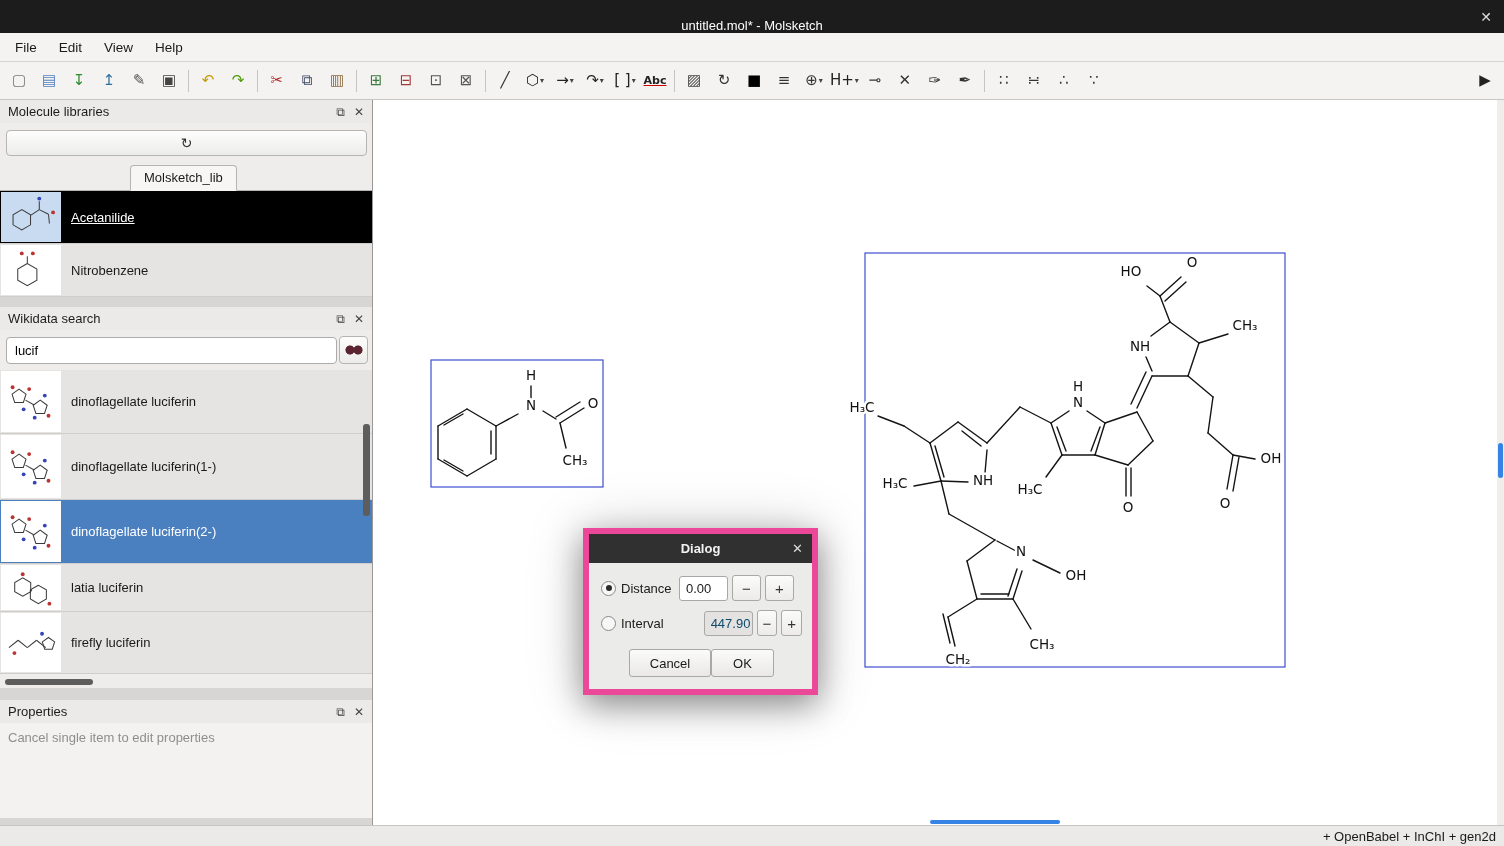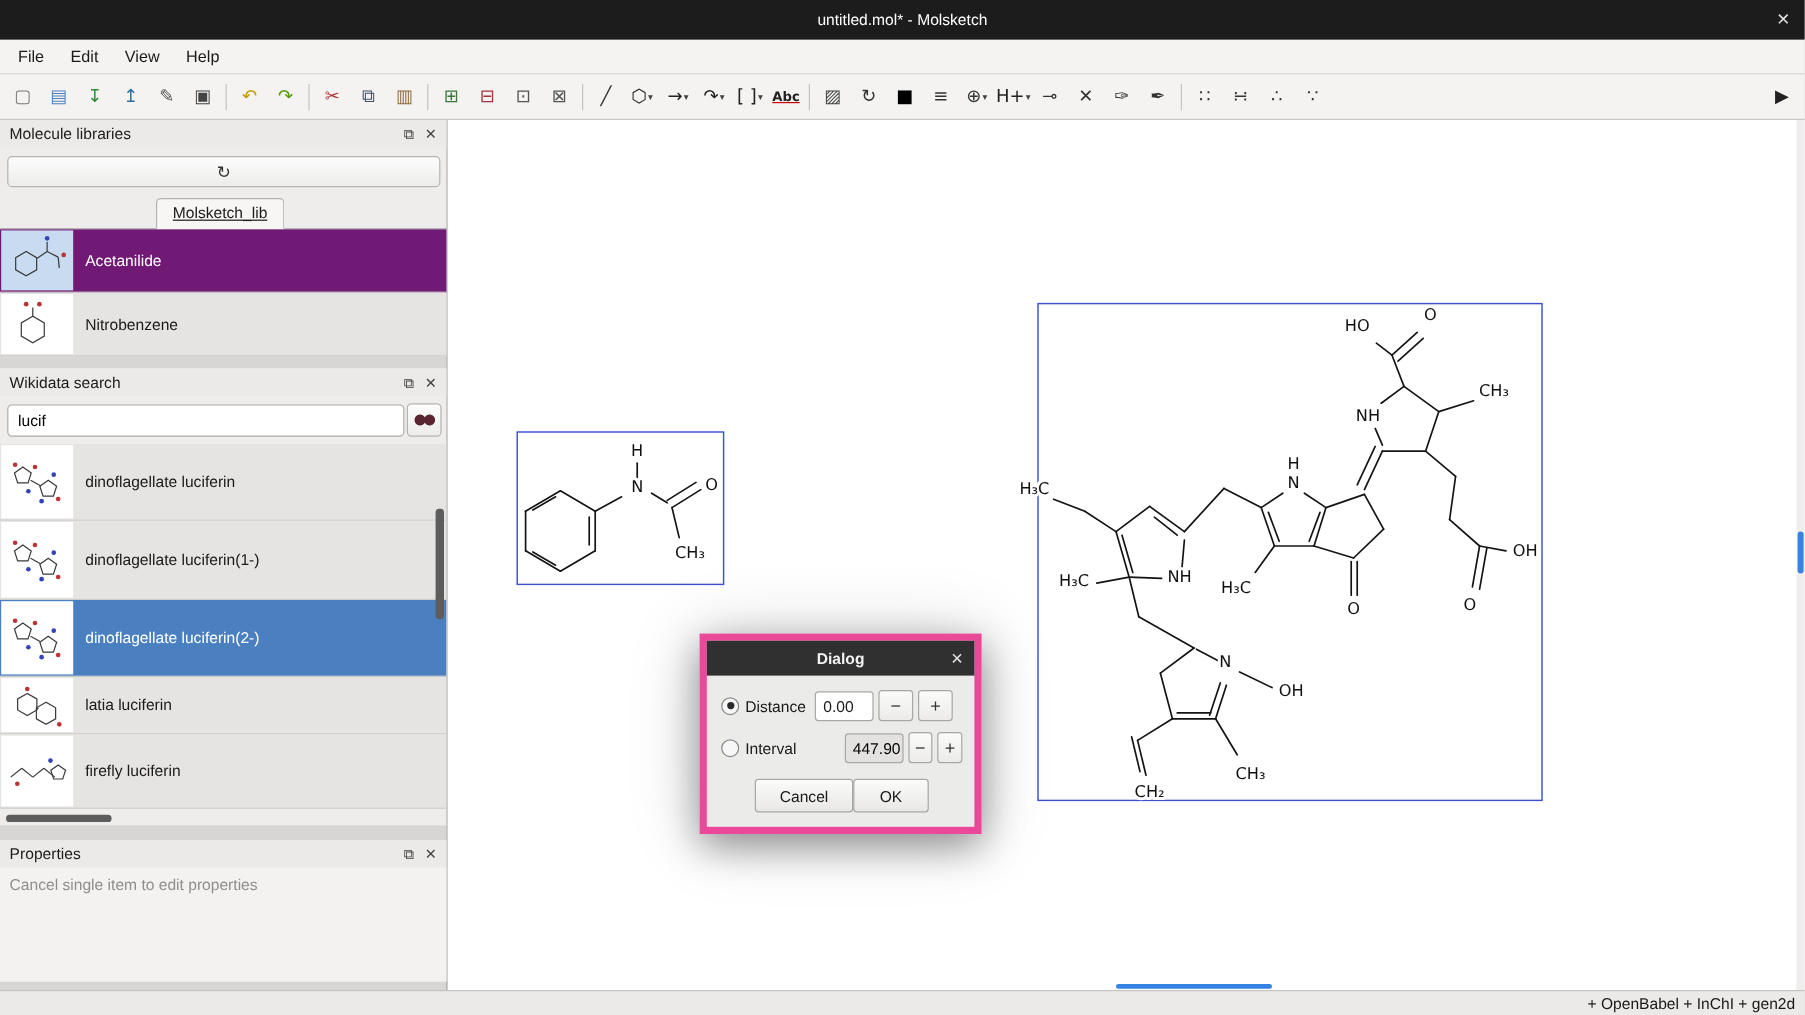--- a/index.html
+++ b/index.html
@@ -1,21 +1,21 @@
 <!DOCTYPE html>
 <html><head>
 <meta charset="utf-8">
 <style>
   * { margin:0; padding:0; box-sizing:border-box; }
   html,body { width:1504px; height:846px; }
   body { font-family:"Liberation Sans","DejaVu Sans",sans-serif; font-size:13px; color:#1a1a1a; background:#d8d6d4; overflow:hidden; }
   .app { width:1504px; height:846px; display:flex; flex-direction:column; }
 
   
-  .titlebar { height:33px; background:#1c1c1c; color:#fff; display:flex; align-items:center; justify-content:center; position:relative; flex:0 0 auto; }
+  .titlebar { height:33px; background:#1c1c1c; color:#fff; display:flex; align-items:flex-end; justify-content:center; position:relative; flex:0 0 auto; }
   .titlebar .title { font-size:13px; }
   .win-close { position:absolute; right:12px; top:0; height:33px; display:flex; align-items:center; color:#ddd; font-size:14px; cursor:default; }
 
   
   .menubar { height:29px; background:#f4f3f2; border-bottom:1px solid #d6d4d2; display:flex; align-items:stretch; padding-left:4px; flex:0 0 auto; }
   .menu-item { padding:0 11px; display:flex; align-items:center; font-size:13.5px; color:#1a1a1a; }
 
   
   .toolbar { height:38px; background:#f4f3f2; border-bottom:1px solid #c9c7c5; display:flex; align-items:center; padding:0 4px; flex:0 0 auto; }
   .tb-btn { min-width:28px; height:28px; margin:0 1px; border-radius:3px; display:flex; align-items:center; justify-content:center; gap:1px; }
@@ -29,24 +29,24 @@
   .main { flex:1; display:flex; min-height:0; }
   .sidebar { width:373px; background:#d8d6d4; border-right:1px solid #9a9896; display:flex; flex-direction:column; }
   .panel { background:#efedeb; }
   .panel-header { height:23px; display:flex; align-items:center; padding:0 8px; font-size:13px; color:#1c1c1c; background:#eceae8; }
   .panel-header .ph-title { flex:1; }
   .ph-icon { color:#444; font-size:12px; margin-left:9px; }
 
   
   .refresh-btn { display:block; margin:7px 6px 6px 6px; width:361px; height:26px; background:linear-gradient(#fdfdfd,#ececea); border:1px solid #b6b4b2; border-radius:4px; font-size:14px; color:#333; }
   .tabrow { height:29px; border-bottom:1px solid #b6b4b2; position:relative; }
-  .tab { position:absolute; left:130px; bottom:-1px; background:#f7f6f5; border:1px solid #b6b4b2; border-bottom:1px solid #f7f6f5; border-radius:4px 4px 0 0; padding:4px 13px 5px; font-size:13px;text-decoration:underline; }
+  .tab { position:absolute; left:130px; bottom:-1px; background:#f7f6f5; border:1px solid #b6b4b2; border-bottom:1px solid #f7f6f5; border-radius:4px 4px 0 0; padding:4px 13px 5px; font-size:13px; }
   .lib-list { }
   .lib-row { height:53px; display:flex; align-items:stretch; background:#e6e4e2; border-bottom:1px solid #d0cecb; }
-  .lib-row.selected { background:#701a75; color:#fff; }
+  .lib-row.selected { background:#000000; color:#fff;text-decoration:underline; }
   .lib-thumb { width:60px; margin:1px; background:#fff; display:flex; align-items:center; justify-content:center; }
   .lib-row.selected .lib-thumb { background:#c8dbf0; }
   .lib-label { display:flex; align-items:center; padding-left:9px; font-size:13px; }
   .thumb-svg { width:56px; height:46px; }
 
   
   .wd-search { display:flex; align-items:center; padding:6px 4px 6px 6px; gap:2px; }
   .wd-input { flex:1; height:27px; border:1px solid #aeacaa; border-radius:4px; background:#fff; padding:0 8px; font-size:13px; font-family:inherit; color:#000000; }
   .wd-btn { width:29px; height:28px; background:linear-gradient(#fdfdfd,#ececea); border:1px solid #b6b4b2; border-radius:4px; display:flex; align-items:center; justify-content:center; }
   .binoc { width:18px; height:12px; background:
@@ -79,21 +79,21 @@
   
   .dialog { position:absolute; left:210px; top:428px; width:235px; background:#ebebe9; border:6px solid #ec4899; box-shadow:0 10px 30px rgba(0,0,0,.38), 0 2px 60px rgba(0,0,0,.18); }
   .dlg-title { height:29px; background:#303030; color:#f2f2f2; display:flex; align-items:center; justify-content:center; position:relative; font-size:13px; font-weight:600; }
   .dlg-close { position:absolute; right:9px; font-weight:400; font-size:13px; color:#ddd; }
   .dlg-body { padding:12px 10px 12px 12px; }
   .dlg-row { display:flex; align-items:center; margin-bottom:9px; }
   .radio { width:15px; height:15px; border-radius:50%; border:1px solid #8a8a8a; background:#f7f7f7; margin-right:5px; position:relative; flex:0 0 auto; }
   .radio.on::after { content:""; position:absolute; left:3.5px; top:3.5px; width:6px; height:6px; border-radius:50%; background:#2a2a2a; }
   .dlg-label { width:54px; font-size:13px; }
   .spin-value { width:49px; height:25px; background:#fff; border:1px solid #a8a8a6; border-radius:3px; padding:4px 6px; font-size:13px; margin-left:4px; }
-  .spin-value.disabled { background:#e3e2e0; color:#000000;margin-left:40px; }
+  .spin-value.disabled { background:#e3e2e0; color:#0c4a6e;margin-left:40px; }
   .spin-btn { width:29px; height:26px; margin-left:4px; background:linear-gradient(#fbfbfa,#ecebe9); border:1px solid #a8a8a6; border-radius:3px; font-size:15px; color:#333; line-height:1; }
   .dlg-actions { display:flex; justify-content:center; margin-top:13px; }
   .dlg-actions button { height:28px; background:linear-gradient(#fbfbfa,#e9e8e6); border:1px solid #a8a8a6; border-radius:3px; font-size:13px; color:#1a1a1a; font-family:inherit; }
   .btn-cancel { width:82px; }
   .btn-ok { width:63px; }
 
   
   .statusbar { height:21px; background:#eceae8; border-top:1px solid #c6c4c2; display:flex; align-items:center; justify-content:flex-end; padding-right:8px; font-size:13px; color:#1a1a1a; flex:0 0 auto; }
 </style>
 </head>

